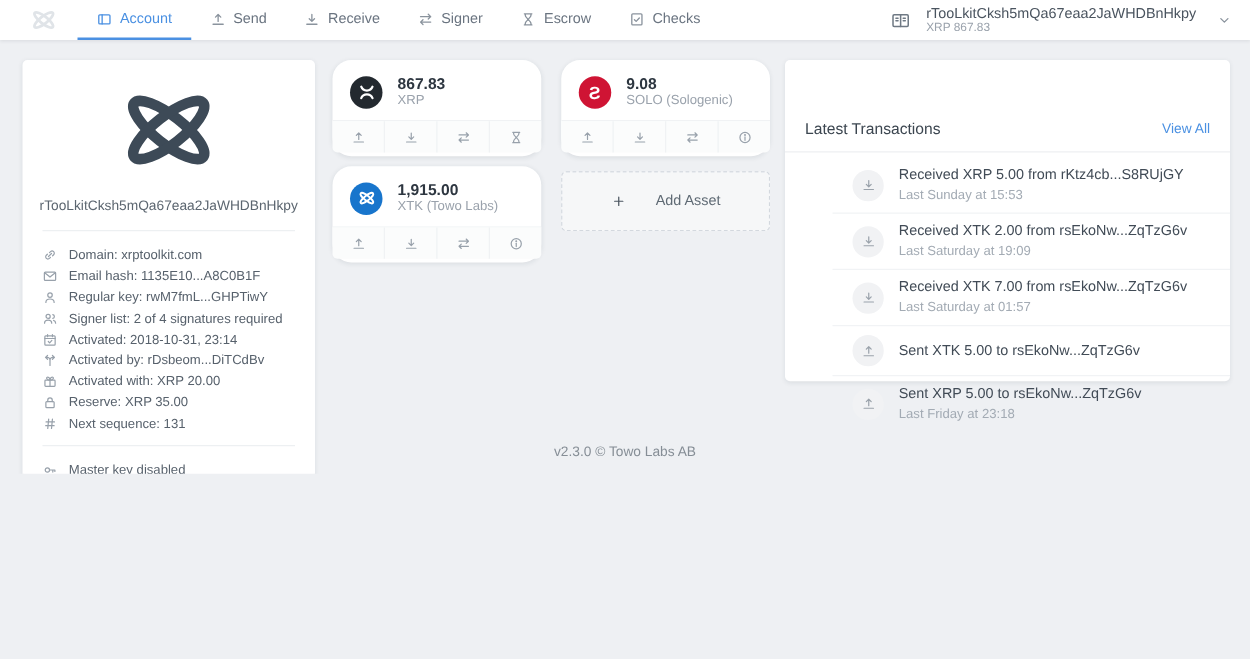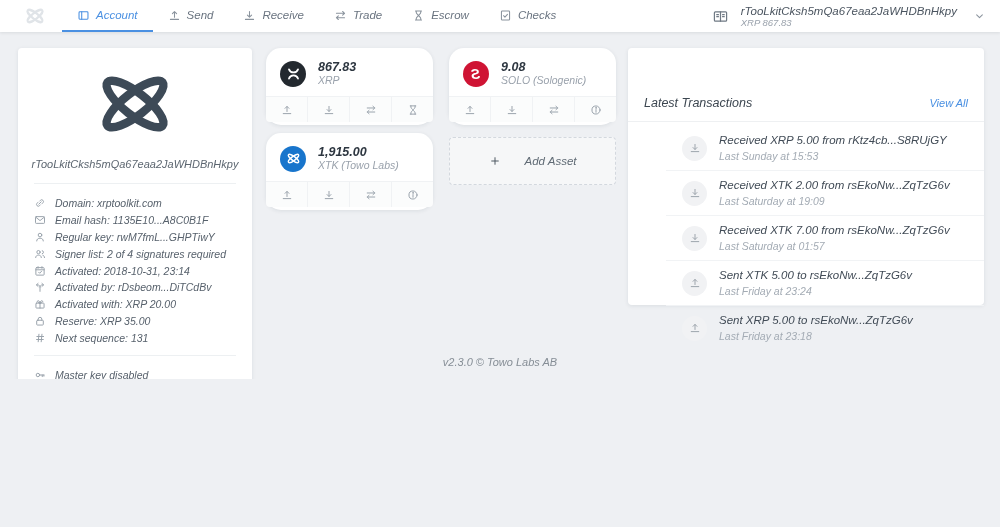--- a/index.html
+++ b/index.html
@@ -1,18 +1,18 @@
 <!DOCTYPE html>
 <html><head>
 <meta charset="utf-8">
 <style>
   * { margin:0; padding:0; box-sizing:border-box; }
   html,body { width:1000px; height:527px; }
   body { font-family:"Liberation Sans", sans-serif; background:#eef0f3; color:#414b56; }
-  .app { position:relative; width:1000px; height:379px; overflow:hidden;font-style:italic; }
+  .app { position:relative; width:1000px; height:379px; overflow:hidden; }
 
   
   .header { position:absolute; top:0; left:0; width:1000px; height:32px; background:#fff;
             box-shadow:0 1px 3px rgba(30,40,50,.10); z-index:5; }
   .brand { position:absolute; left:20px; top:5px; width:30px; height:22px; color:#e0e4e8; }
   .brand svg { width:30px; height:22px; }
   .nav { position:absolute; left:62px; top:0; height:32px; display:flex; }
   .tab { display:flex; align-items:center; gap:6px; padding:0 15px; height:32px; cursor:pointer;
          font-size:11.5px; color:#6a7480; border-bottom:2px solid transparent; }
   .tab svg { width:13px; height:13px; stroke:#8a939d; }
@@ -236,21 +236,21 @@
       <div class="tab">
         <svg>
             <use href="#i-receive"></use>
           </svg>
         <span>Receive</span>
       </div>
       <div class="tab">
         <svg>
             <use href="#i-trade"></use>
           </svg>
-        <span>Trade</span>
+        <span>Signer</span>
       </div>
       <div class="tab">
         <svg>
             <use href="#i-escrow"></use>
           </svg>
         <span>Escrow</span>
       </div>
       <div class="tab">
         <svg>
             <use href="#i-checks"></use>
@@ -503,21 +503,20 @@
         </span>
       </div>
       <div class="tx-row">
         <span class="tx-ic">
             <svg>
               <use href="#i-send"></use>
             </svg>
           </span>
         <span>
           <div class="tx-text">Sent XTK 5.00 to rsEkoNw...ZqTzG6v</div>
-          <div class="tx-time">Last Friday at 23:24</div>
         </span>
       </div>
       <div class="tx-row">
         <span class="tx-ic">
             <svg>
               <use href="#i-send"></use>
             </svg>
           </span>
         <span>
           <div class="tx-text">Sent XRP 5.00 to rsEkoNw...ZqTzG6v</div>

